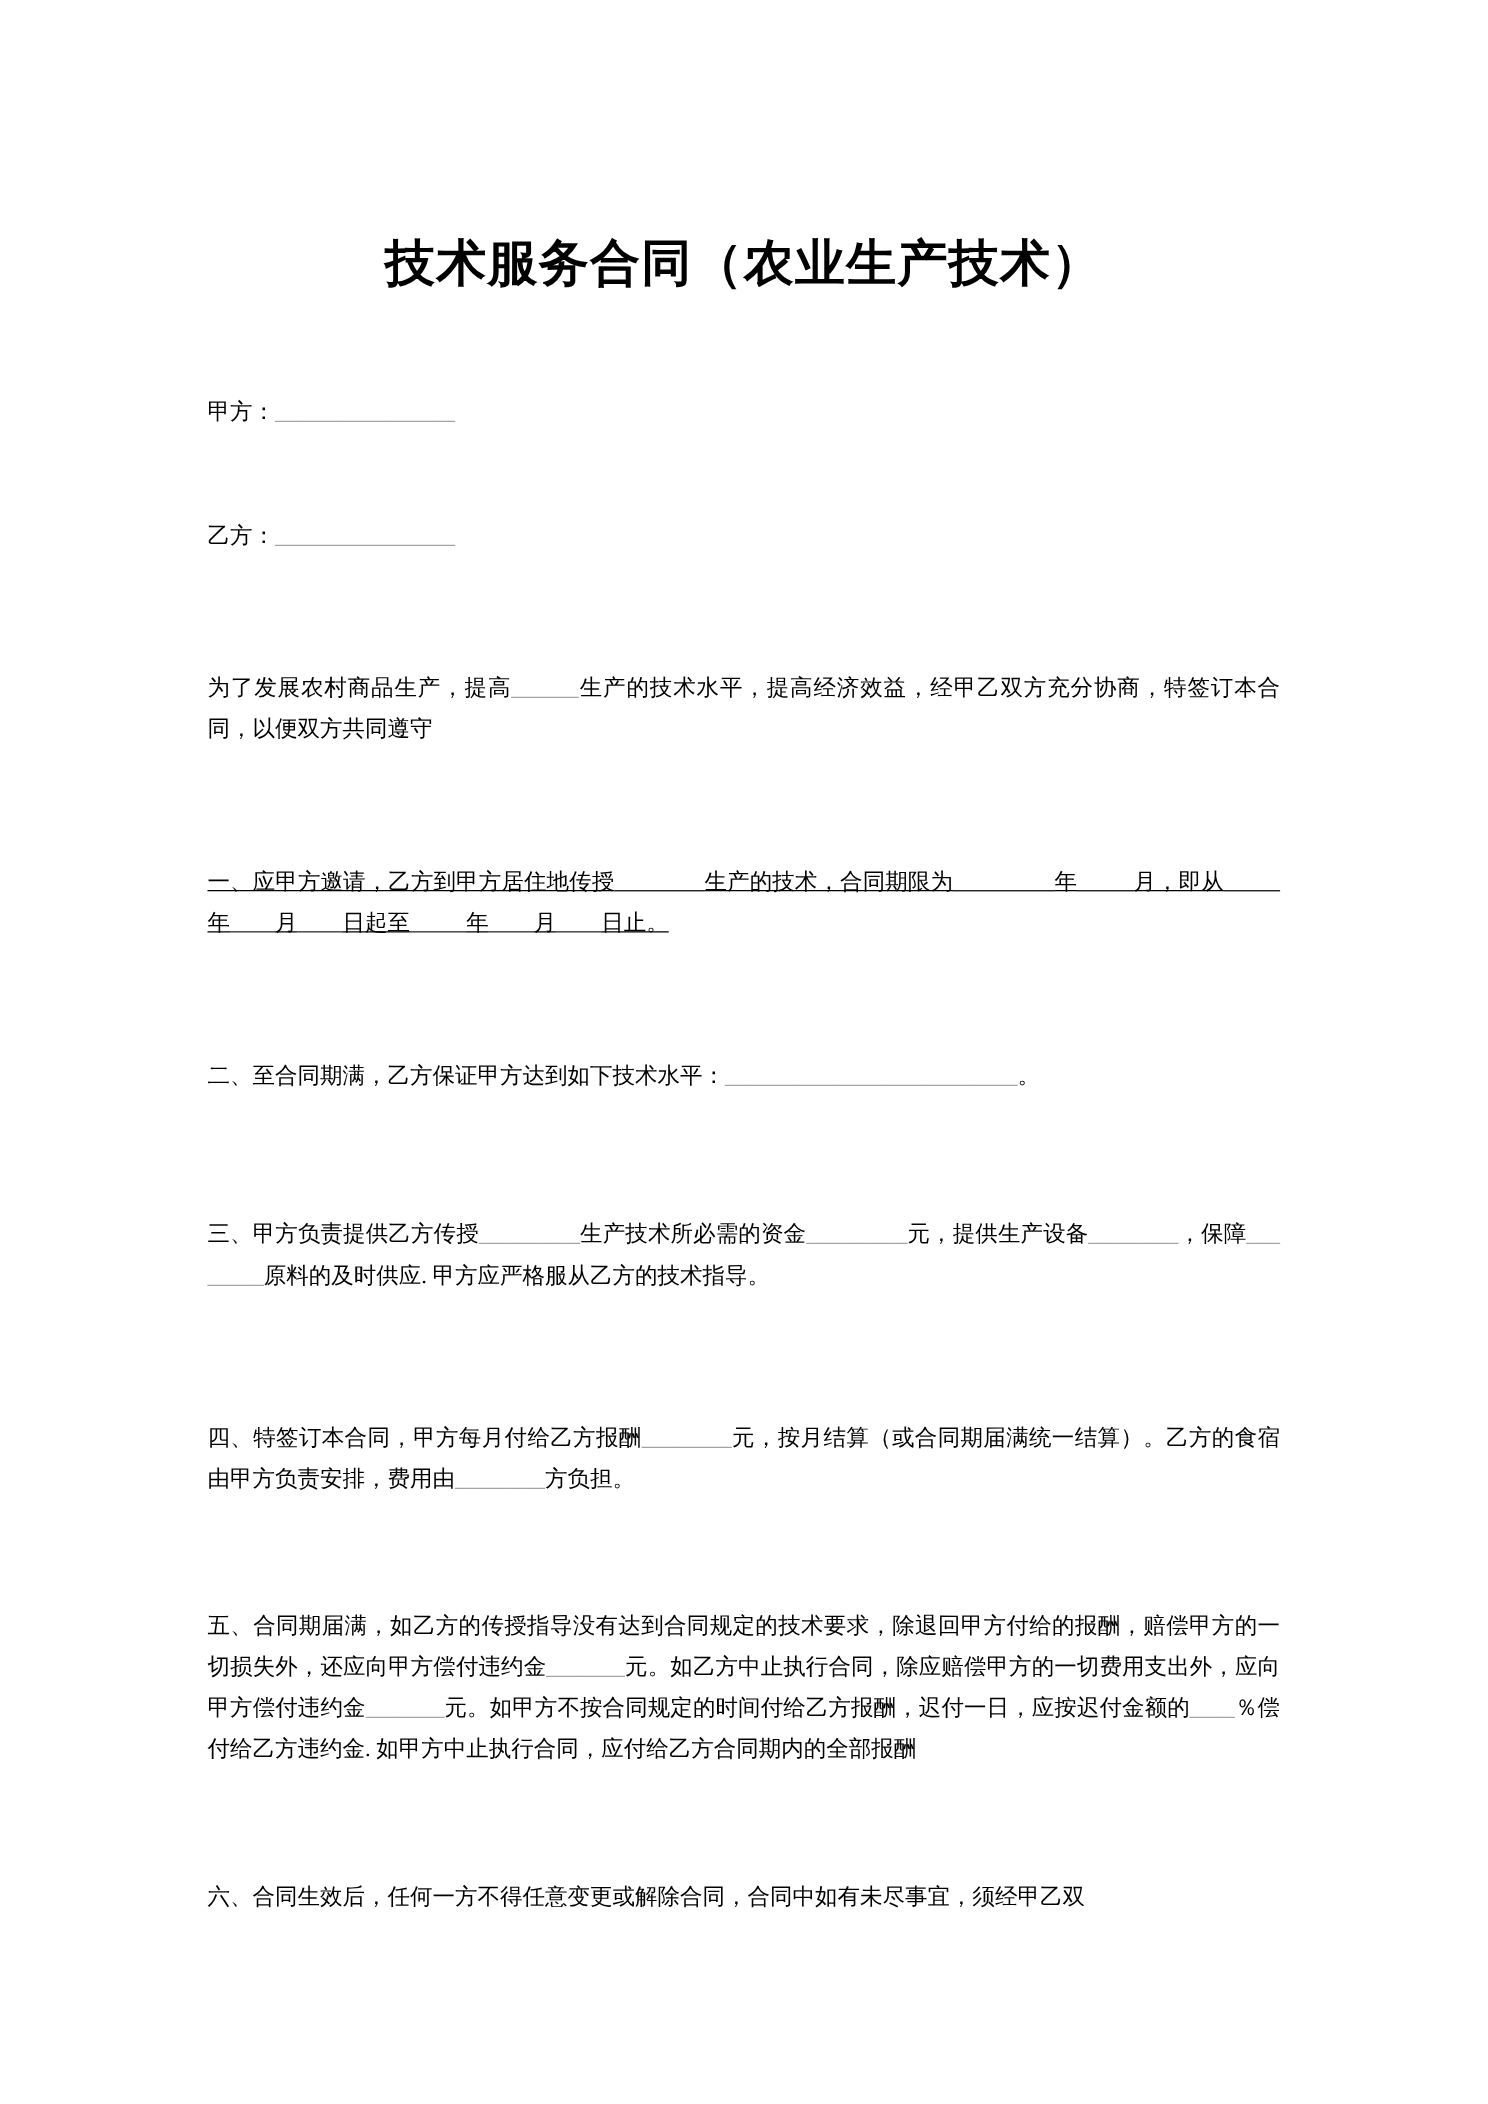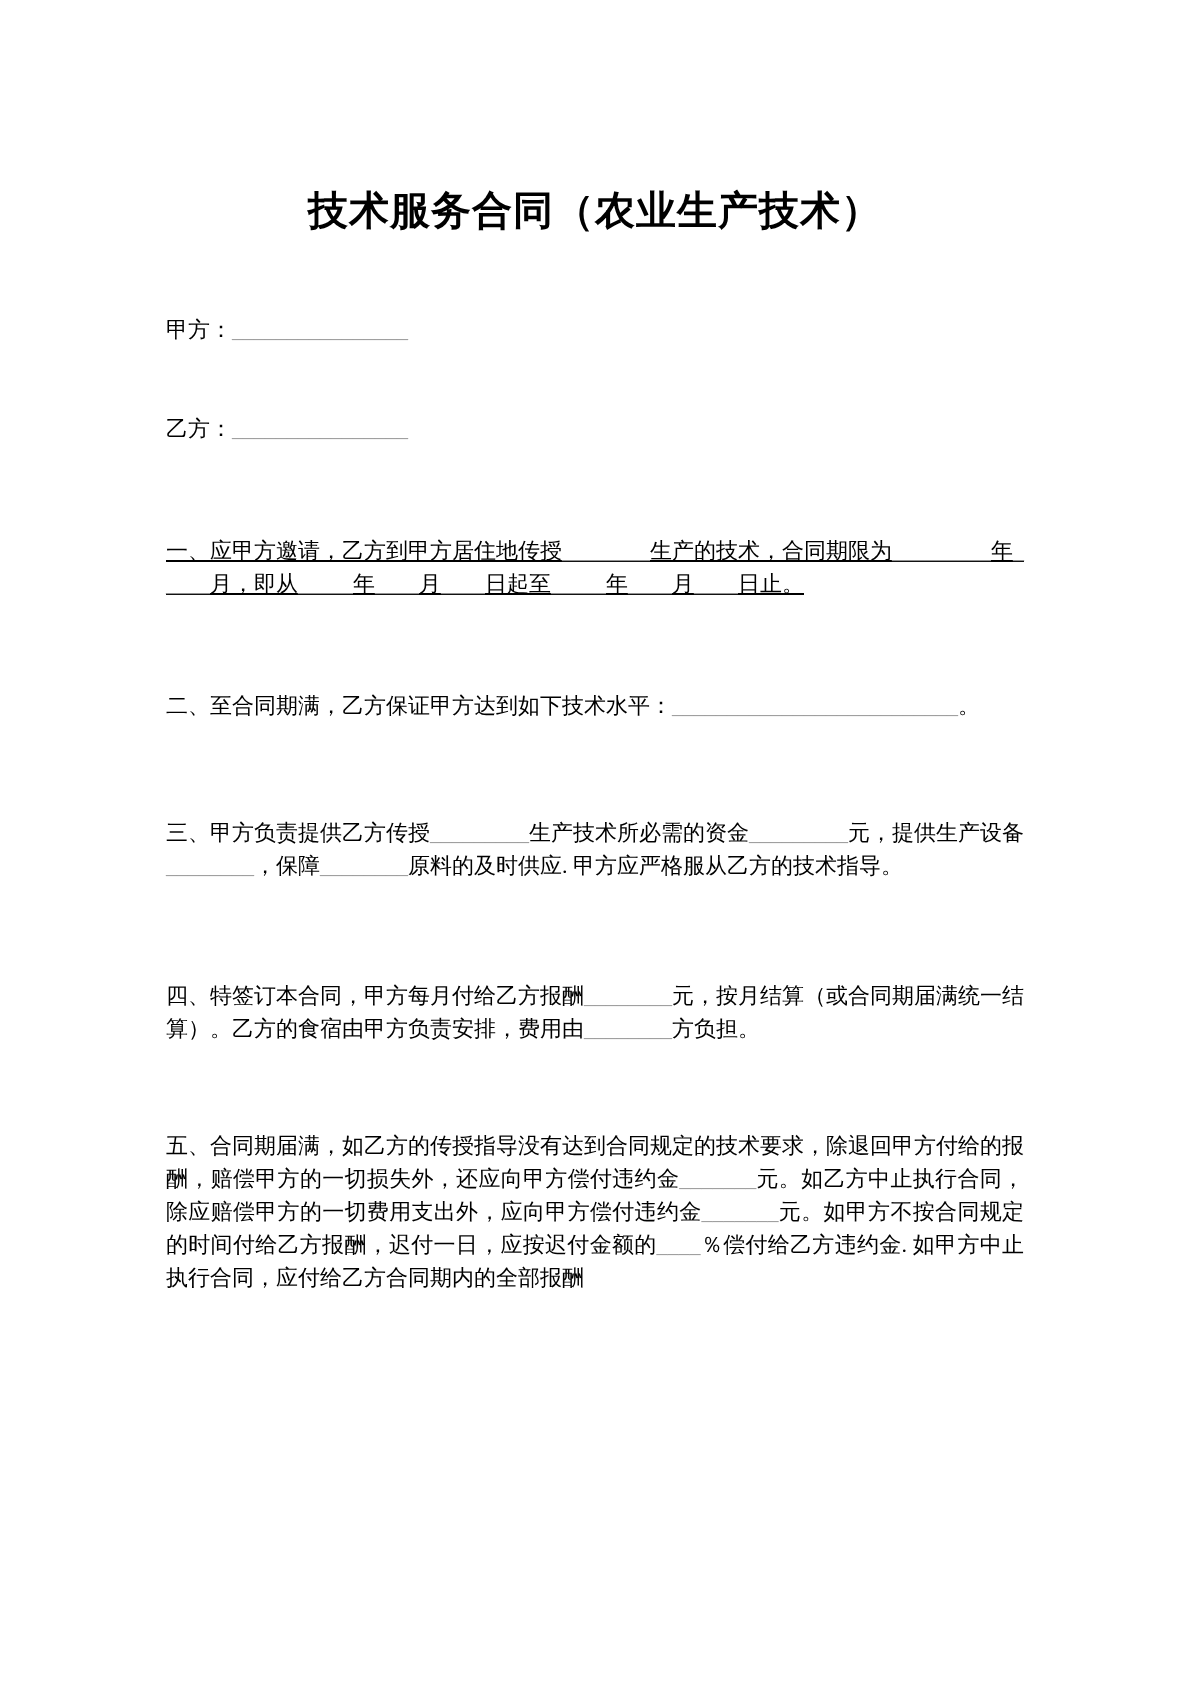--- a/index.html
+++ b/index.html
@@ -22,21 +22,21 @@
   .title {
     font-size: 40px;
     line-height: 52px;
     font-weight: bold;
     text-align: center;
     margin: 150px 0 0 0;
     letter-spacing: 1px;
     white-space: nowrap;
   }
   .para {
-    font-size: 22px;
+    font-size: 18px;
     line-height: 33px;
     margin: 0;
     text-align: justify;
     word-break: break-all;
   }
   .para .blank {
     color: var(--blank-color, #9b9b9b);
   }
   
   .para[data-name="party-a"]   { margin-top: 76px; }
@@ -50,19 +50,21 @@
   .para[data-name="clause-6"]  { margin-top: 85px; }
 </style>
 </head>
 <body>
 
 <div class="page" data-name="document-page">
   <h1 class="title" data-name="document-title">技术服务合同（农业生产技术）</h1>
   <main data-name="contract-body">
       <p class="para" data-name="party-a"><span class="text" data-name="contract-text">甲方：</span><span class="blank" data-name="fill-in-blank">________________</span></p>
       <p class="para" data-name="party-b"><span class="text" data-name="contract-text">乙方：</span><span class="blank" data-name="fill-in-blank">________________</span></p>
+      <p class="para" data-name="preamble"><span class="text" data-name="contract-text">为了发展农村商品生产，提高</span><span class="blank" data-name="fill-in-blank">______</span><span class="text" data-name="contract-text">生产的技术水平，提高经济效益，经甲乙双方充分协商，特签订本合同，以便双方共同遵守</span></p>
       <p class="para" data-name="clause-1"><span class="text" data-name="contract-text">一、应甲方邀请，乙方到甲方居住地传授</span><span class="blank" data-name="fill-in-blank">________</span><span class="text" data-name="contract-text">生产的技术，合同期限为</span><span class="blank" data-name="fill-in-blank">_________</span><span class="text" data-name="contract-text">年</span><span class="blank" data-name="fill-in-blank">_____</span><span class="text" data-name="contract-text">月，即从</span><span class="blank" data-name="fill-in-blank">_____</span><span class="text" data-name="contract-text">年</span><span class="blank" data-name="fill-in-blank">____</span><span class="text" data-name="contract-text">月</span><span class="blank" data-name="fill-in-blank">____</span><span class="text" data-name="contract-text">日起至</span><span class="blank" data-name="fill-in-blank">_____</span><span class="text" data-name="contract-text">年</span><span class="blank" data-name="fill-in-blank">____</span><span class="text" data-name="contract-text">月</span><span class="blank" data-name="fill-in-blank">____</span><span class="text" data-name="contract-text">日止。</span></p>
       <p class="para" data-name="clause-2"><span class="text" data-name="contract-text">二、至合同期满，乙方保证甲方达到如下技术水平：</span><span class="blank" data-name="fill-in-blank">__________________________</span><span class="text" data-name="contract-text">。</span></p>
       <p class="para" data-name="clause-3"><span class="text" data-name="contract-text">三、甲方负责提供乙方传授</span><span class="blank" data-name="fill-in-blank">_________</span><span class="text" data-name="contract-text">生产技术所必需的资金</span><span class="blank" data-name="fill-in-blank">_________</span><span class="text" data-name="contract-text">元，提供生产设备</span><span class="blank" data-name="fill-in-blank">________</span><span class="text" data-name="contract-text">，保障</span><span class="blank" data-name="fill-in-blank">________</span><span class="text" data-name="contract-text">原料的及时供应. 甲方应严格服从乙方的技术指导。</span></p>
       <p class="para" data-name="clause-4"><span class="text" data-name="contract-text">四、特签订本合同，甲方每月付给乙方报酬</span><span class="blank" data-name="fill-in-blank">________</span><span class="text" data-name="contract-text">元，按月结算（或合同期届满统一结算）。乙方的食宿由甲方负责安排，费用由</span><span class="blank" data-name="fill-in-blank">________</span><span class="text" data-name="contract-text">方负担。</span></p>
       <p class="para" data-name="clause-5"><span class="text" data-name="contract-text">五、合同期届满，如乙方的传授指导没有达到合同规定的技术要求，除退回甲方付给的报酬，赔偿甲方的一切损失外，还应向甲方偿付违约金</span><span class="blank" data-name="fill-in-blank">_______</span><span class="text" data-name="contract-text">元。如乙方中止执行合同，除应赔偿甲方的一切费用支出外，应向甲方偿付违约金</span><span class="blank" data-name="fill-in-blank">_______</span><span class="text" data-name="contract-text">元。如甲方不按合同规定的时间付给乙方报酬，迟付一日，应按迟付金额的</span><span class="blank" data-name="fill-in-blank">____</span><span class="text" data-name="contract-text">％偿付给乙方违约金. 如甲方中止执行合同，应付给乙方合同期内的全部报酬</span></p>
+      <p class="para" data-name="clause-6"><span class="text" data-name="contract-text">六、合同生效后，任何一方不得任意变更或解除合同，合同中如有未尽事宜，须经甲乙双</span></p>
     </main>
 </div>
 
 </body></html>

